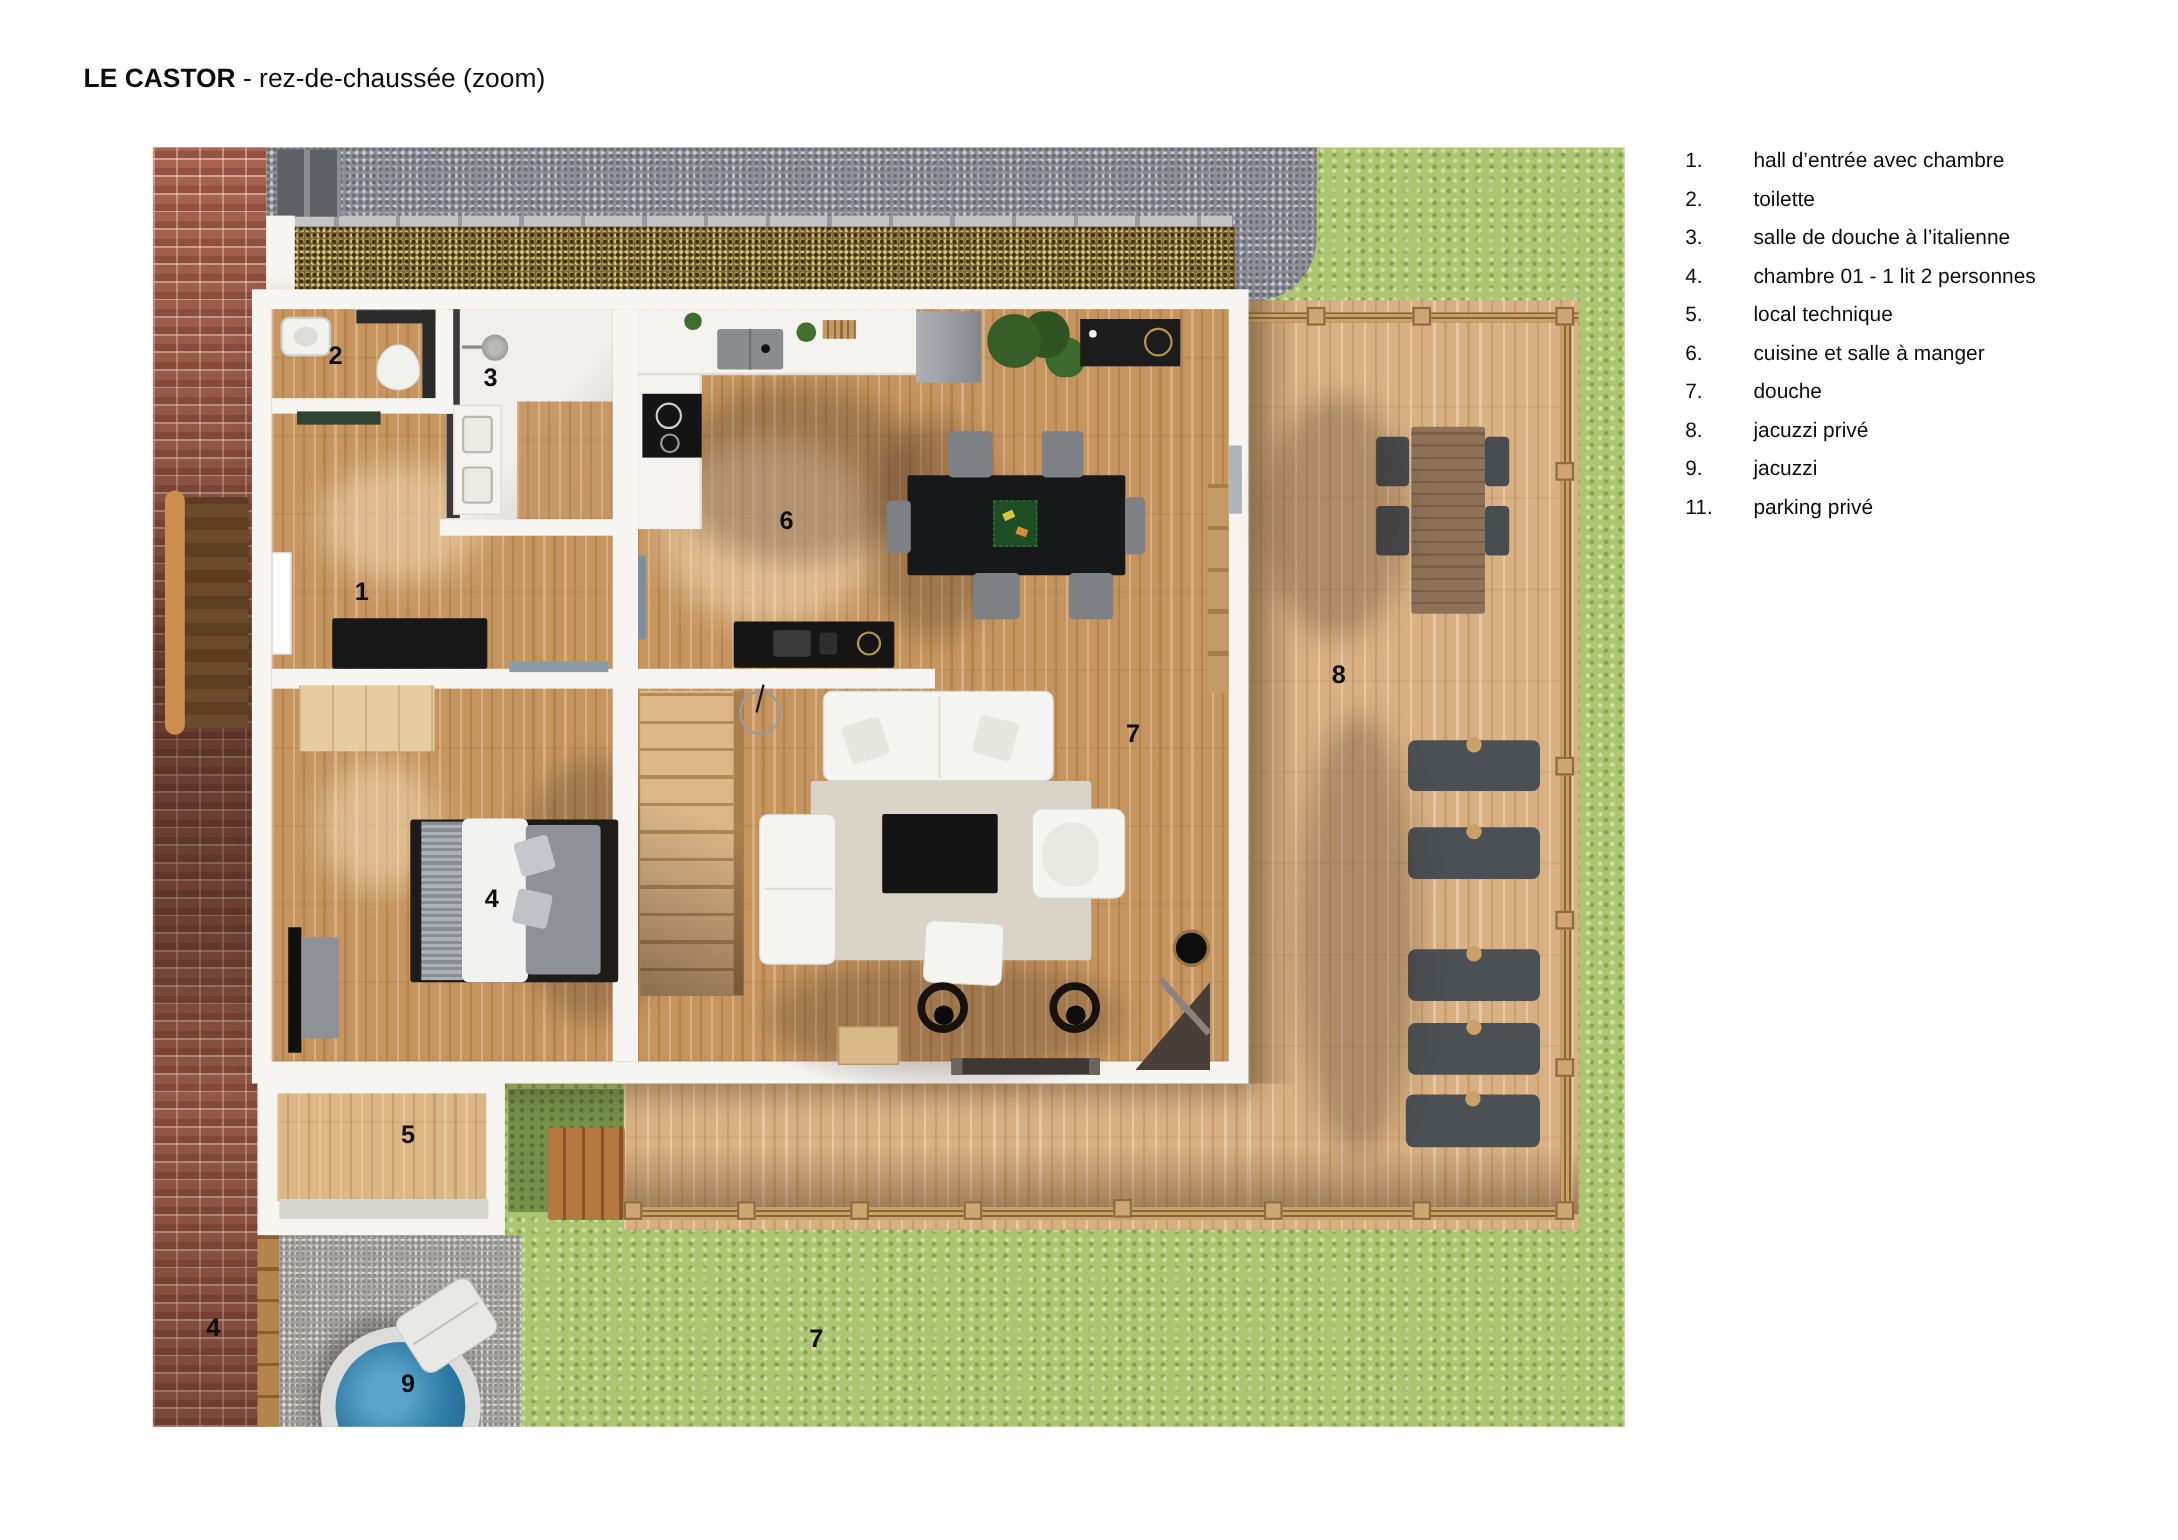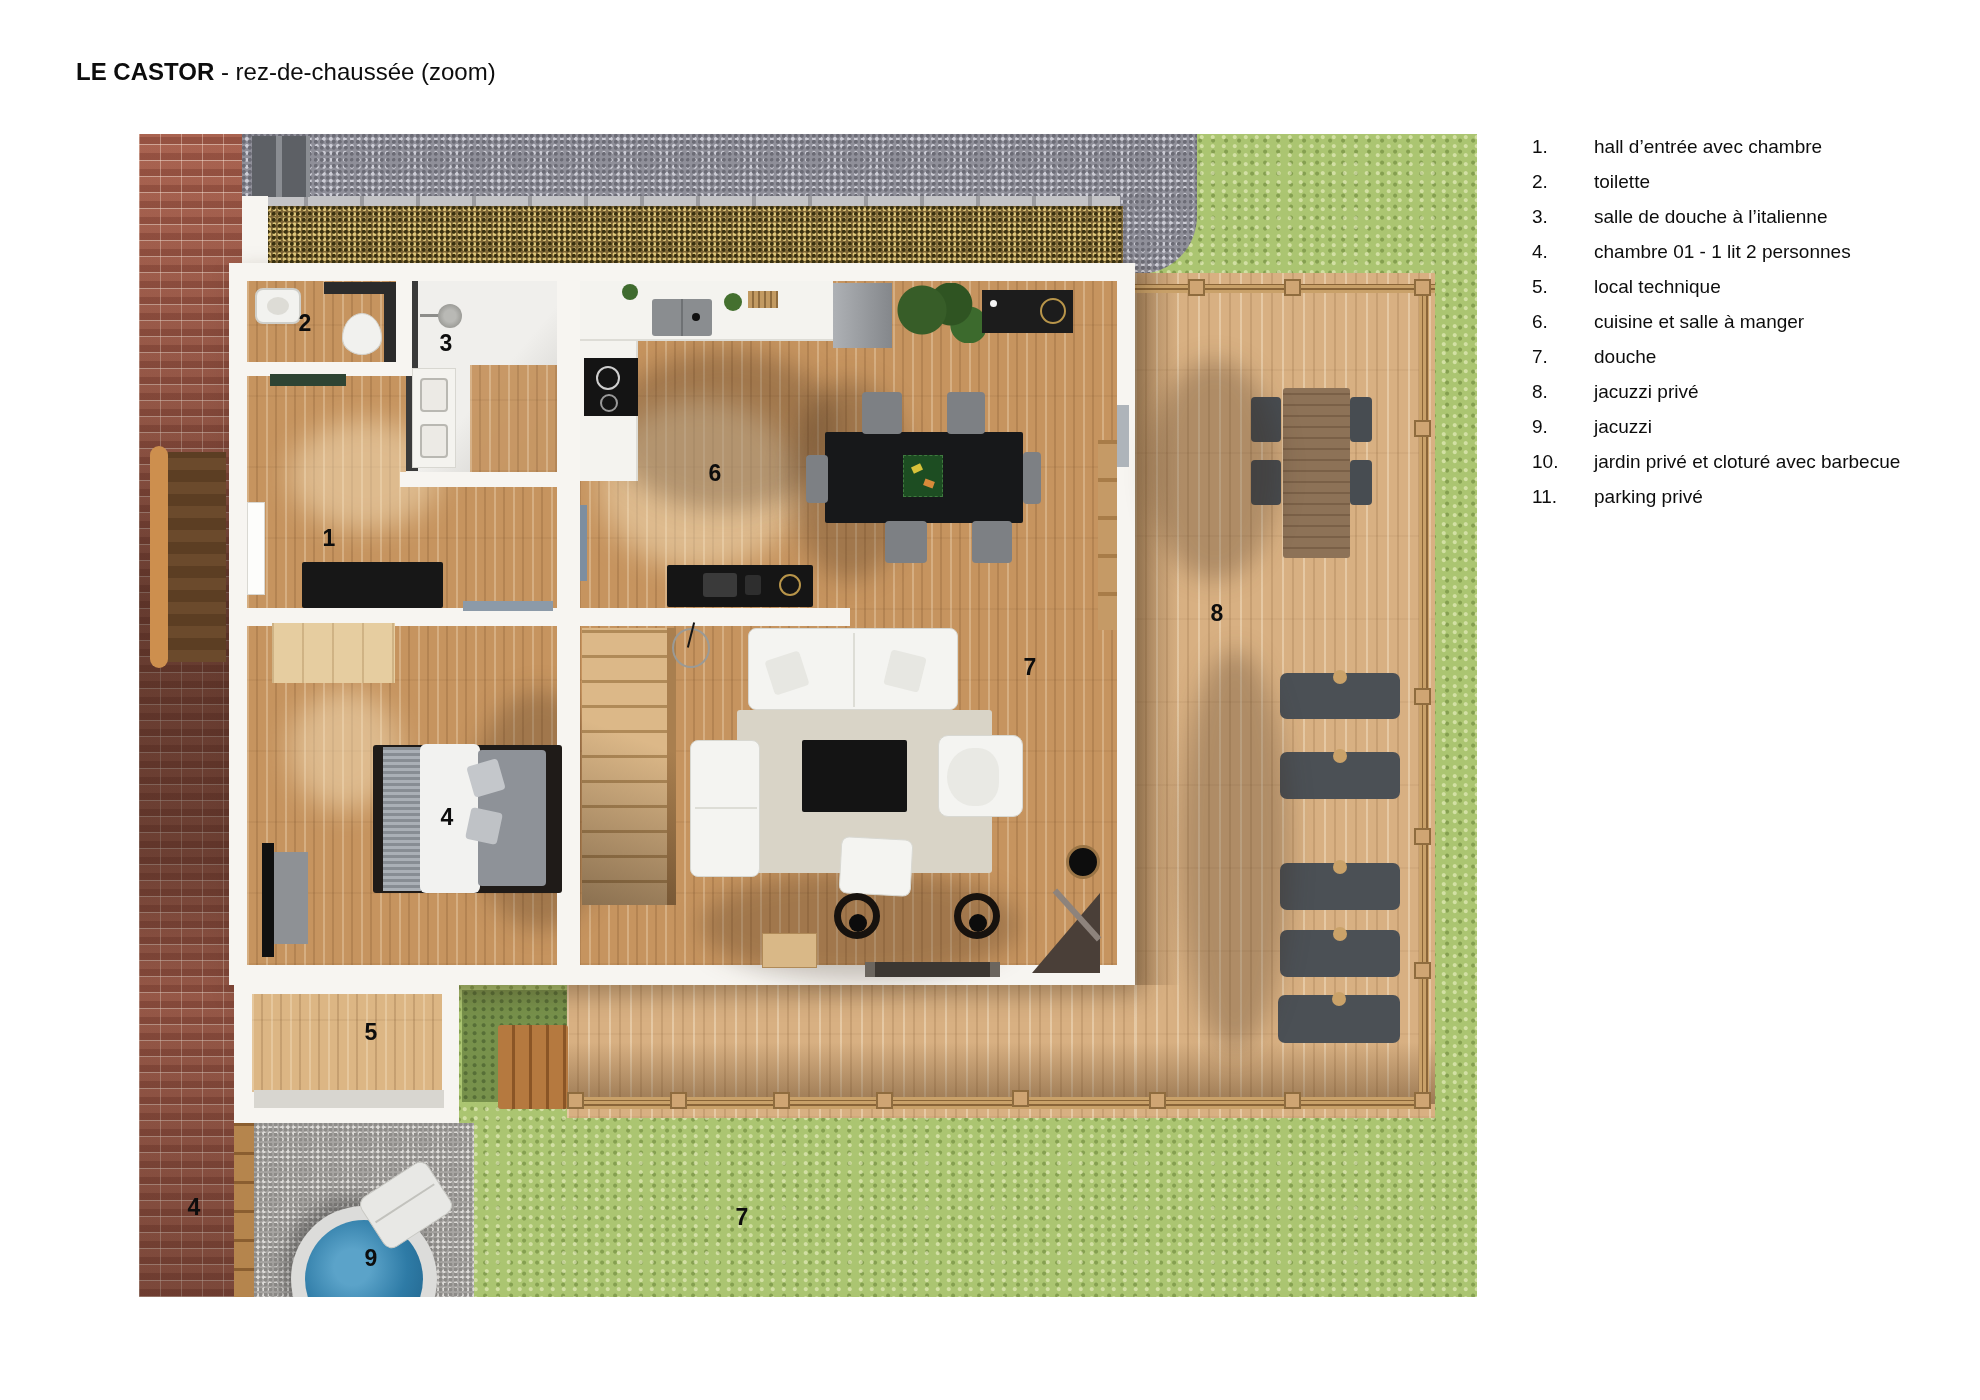--- a/index.html
+++ b/index.html
@@ -302,20 +302,16 @@
     </div>
   <div class="lrow">
       <span class="lnum">8.</span>
       <span>jacuzzi privé</span>
     </div>
   <div class="lrow">
       <span class="lnum">9.</span>
       <span>jacuzzi</span>
     </div>
   <div class="lrow">
-      <span class="lnum">10.</span>
-      <span>jardin privé et cloturé avec barbecue</span>
-    </div>
-  <div class="lrow">
       <span class="lnum">11.</span>
       <span>parking privé</span>
     </div>
 </div>
 
 </body></html>

